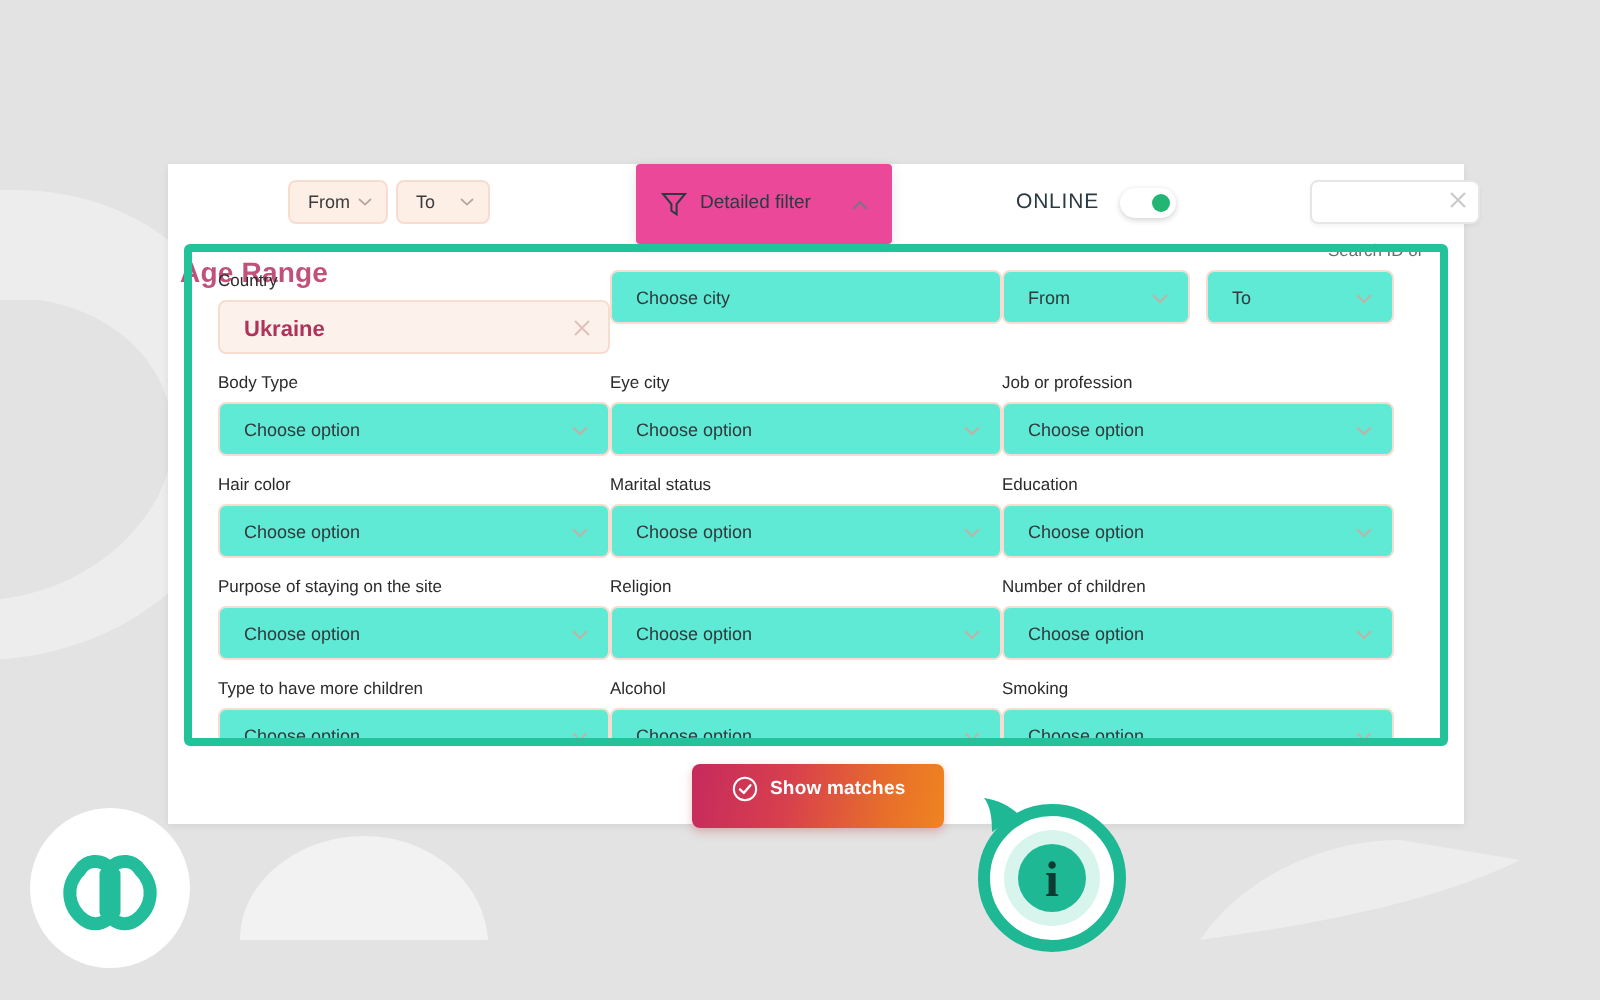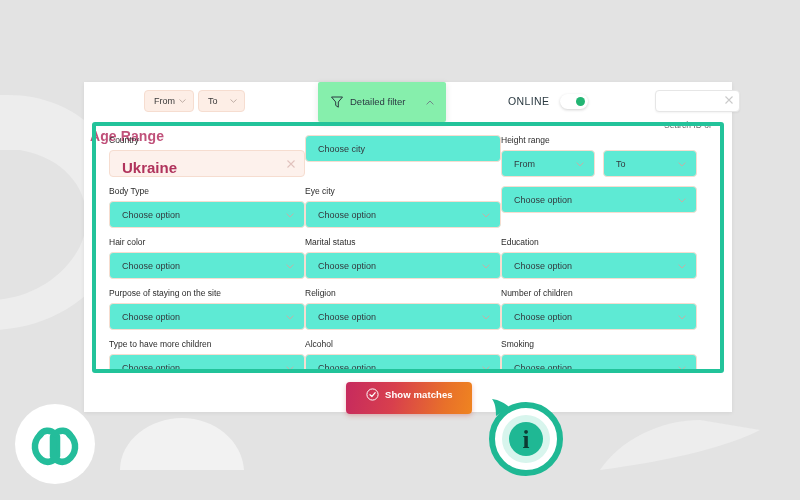--- a/index.html
+++ b/index.html
@@ -78,21 +78,21 @@
   }
   #age-from { left: 60px; width: 50px; }
   #age-to   { left: 114px; width: 47px; }
 
   #detailed-filter {
     position: absolute;
     left: 234px;
     top: 0px;
     width: 128px;
     height: 40px;
-    background: #86efac;
+    background: #ec4899;
     box-shadow: 0 2px 7px rgba(0,0,0,0.10);
     border-radius: 2px;
   }
   #detailed-filter .funnel {
     position: absolute;
     left: 12px;
     top: 13px;
     width: 14px;
     height: 14px;
   }
@@ -217,21 +217,21 @@
   .field-text {
     position: absolute;
     left: 12px;
     top: 8px;
     font-size: 9px;
     color: #33383d;
   }
   .field-text.value {
     color: #b0335c;
     font-weight: bold;
-    font-size: 15px;
+    font-size: 11px;
   }
   .field-chev {
     position: absolute;
     right: 10px;
     top: 11px;
     width: 8px;
     height: 5px;
   }
   .field-clear {
     position: absolute;
@@ -362,21 +362,20 @@
                 <path d="M1.5 1.5 L8.5 8.5 M8.5 1.5 L1.5 8.5" stroke="#c08a86" stroke-width="1.1"></path>
               </svg>
             </div>
           </div>
           <div class="filter-cell">
             <div class="field-box">
               <span class="field-text">Choose city</span>
             </div>
           </div>
           <div class="filter-cell">
-            <div class="field-label">Height range</div>
             <div class="split-pair">
               <div class="field-box">
                 <span class="field-text">From</span>
                 <svg class="field-chev" viewBox="0 0 8 5">
                   <path d="M0.6 0.6 L4 4 L7.4 0.6" fill="none" stroke="#c3b0a6" stroke-width="1"></path>
                 </svg>
               </div>
               <div class="field-box">
                 <span class="field-text">To</span>
                 <svg class="field-chev" viewBox="0 0 8 5">
@@ -399,20 +398,21 @@
           <div class="filter-cell">
             <div class="field-label">Eye city</div>
             <div class="field-box">
               <span class="field-text">Choose option</span>
               <svg class="field-chev" viewBox="0 0 8 5">
                 <path d="M0.6 0.6 L4 4 L7.4 0.6" fill="none" stroke="#c3b0a6" stroke-width="1"></path>
               </svg>
             </div>
           </div>
           <div class="filter-cell">
+            <div class="field-label">Job or profession</div>
             <div class="field-box">
               <span class="field-text">Choose option</span>
               <svg class="field-chev" viewBox="0 0 8 5">
                 <path d="M0.6 0.6 L4 4 L7.4 0.6" fill="none" stroke="#c3b0a6" stroke-width="1"></path>
               </svg>
             </div>
           </div>
         </div>
         <div class="filter-row">
           <div class="filter-cell">

